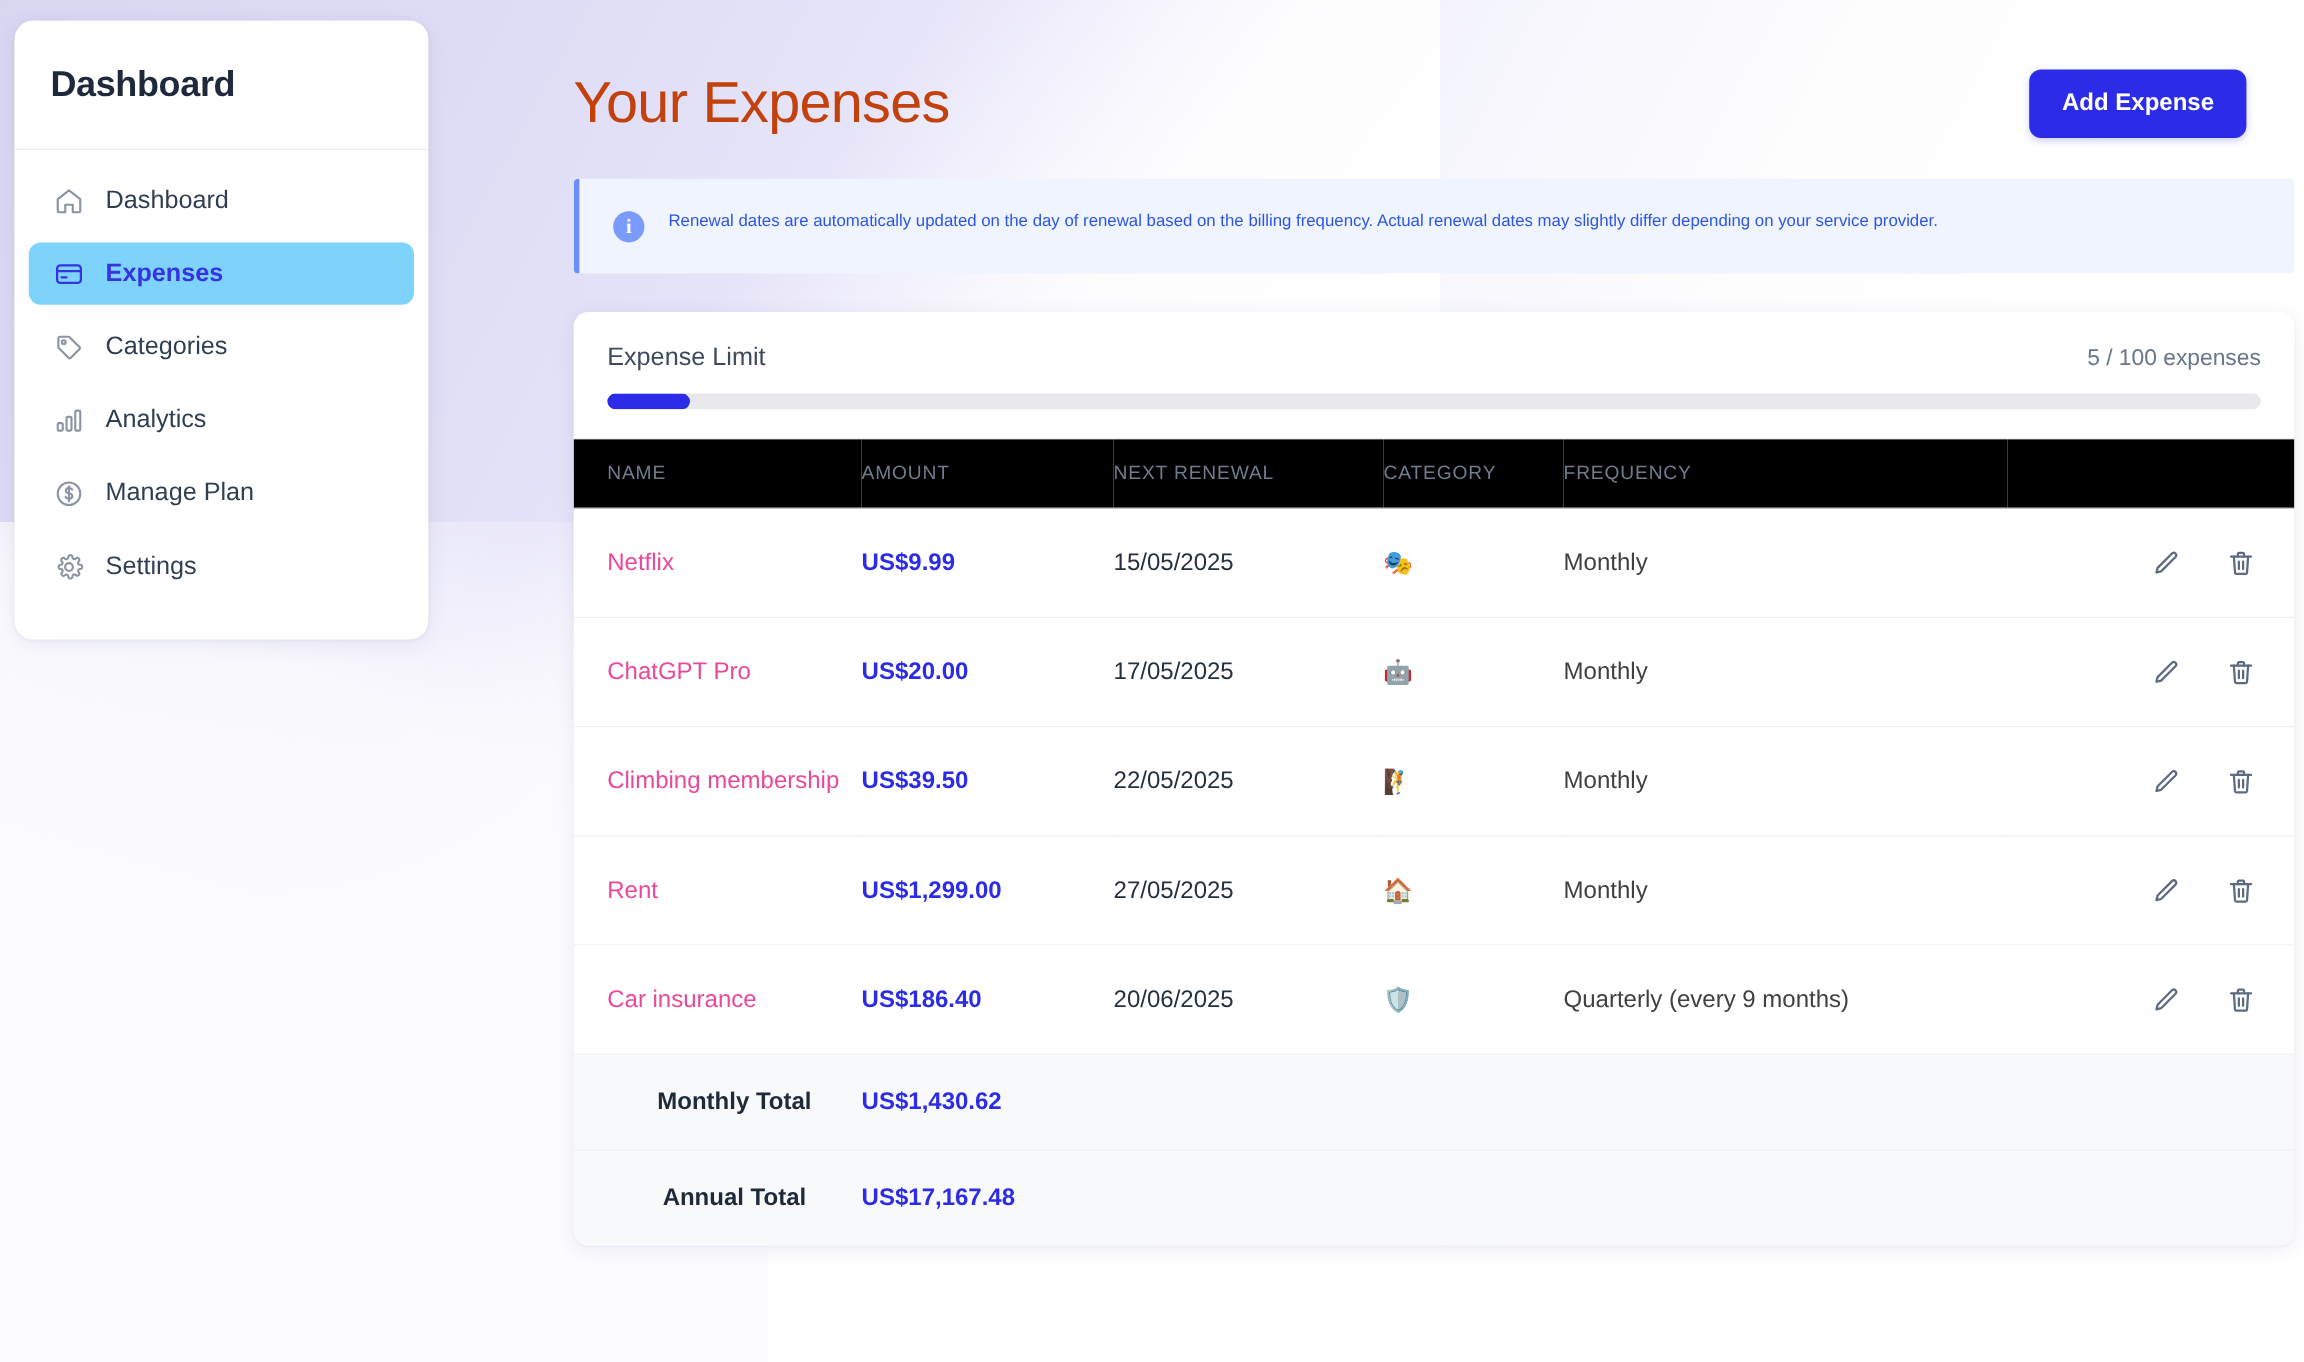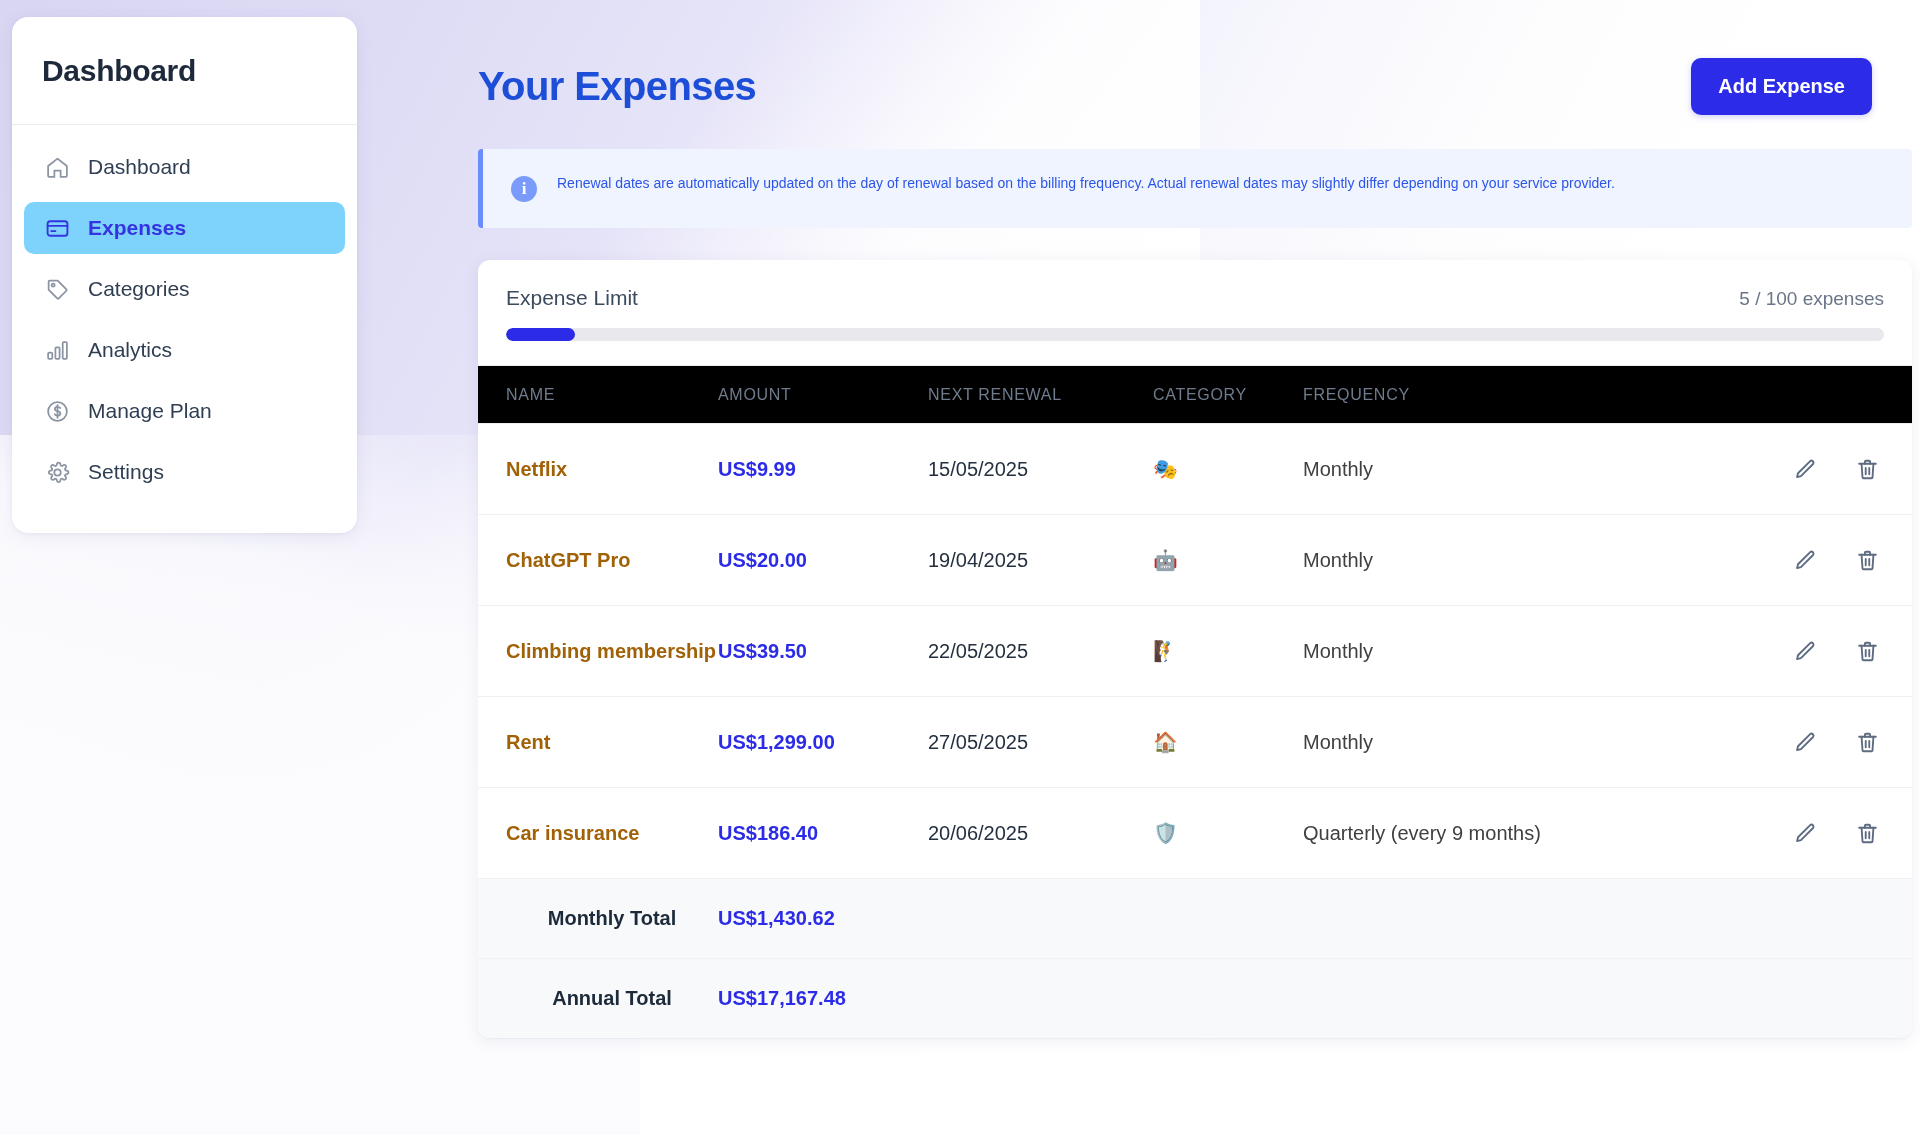--- a/index.html
+++ b/index.html
@@ -120,23 +120,23 @@
     height: 1135px;
   }
 
   .main-head {
     display: flex;
     align-items: center;
     justify-content: space-between;
     padding: 58px 48px 0 8px;
   }
   .page-title {
-    font-size: 40px;
-    font-weight: bold;
-    color: #1d4ed8;
+    font-size: 48px;
+    font-weight: normal;
+    color: #c2410c;
     letter-spacing: -0.6px;
   }
   .add-expense-btn {
     background: #2b2be8;
     color: #ffffff;
     font-size: 20px;
     font-weight: bold;
     border: none;
     border-radius: 10px;
     padding: 17px 27px;
@@ -244,21 +244,21 @@
   table.expenses td.c-frequency { width: 370px; }
   table.expenses th.c-actions,
   table.expenses td.c-actions { padding-right: 28px; }
 
   table.expenses tbody td {
     border-bottom: 1px solid #eef0f3;
     padding: 28px 0;
     font-size: 20px;
     vertical-align: middle;
   }
-  td.c-name { color: #a16207; font-weight: 700; }
+  td.c-name { color: #ec4899; font-weight: 400; }
   td.c-amount { color: #2b2be8; font-weight: 600; }
   td.c-renewal { color: #25303f; }
   td.c-frequency { color: #404040; }
   td.c-category { font-size: 27px; line-height: 1; }
   .emoji {
     font-family: "DejaVu Sans", sans-serif;
   }
   td.c-actions {
     text-align: right;
     white-space: nowrap;
@@ -421,21 +421,21 @@
           <path d="M6.3 6.5l.9 13a1 1 0 0 0 1 .9h7.6a1 1 0 0 0 1-.9l.9-13"></path>
           <path d="M10.3 10.5v6M13.7 10.5v6"></path>
         </svg>
       </button>
     </td>
   </tr>
 
   <tr>
     <td class="c-name">ChatGPT Pro</td>
     <td class="c-amount">US$20.00</td>
-    <td class="c-renewal">19/04/2025</td>
+    <td class="c-renewal">17/05/2025</td>
     <td class="c-category"><span class="emoji" title="technology">🤖</span></td>
     <td class="c-frequency">Monthly</td>
     <td class="c-actions">
       <button class="act-btn">
         <svg viewBox="0 0 24 24" fill="none" stroke="#5d6b80" stroke-width="1.8" stroke-linecap="round" stroke-linejoin="round">
           <path d="M16.5 3.9a2 2 0 0 1 2.8 2.8L7.6 18.4l-3.7.9.9-3.7z"></path>
         </svg>
       </button>
       <button class="act-btn">
         <svg viewBox="0 0 24 24" fill="none" stroke="#5d6b80" stroke-width="1.8" stroke-linecap="round" stroke-linejoin="round">

